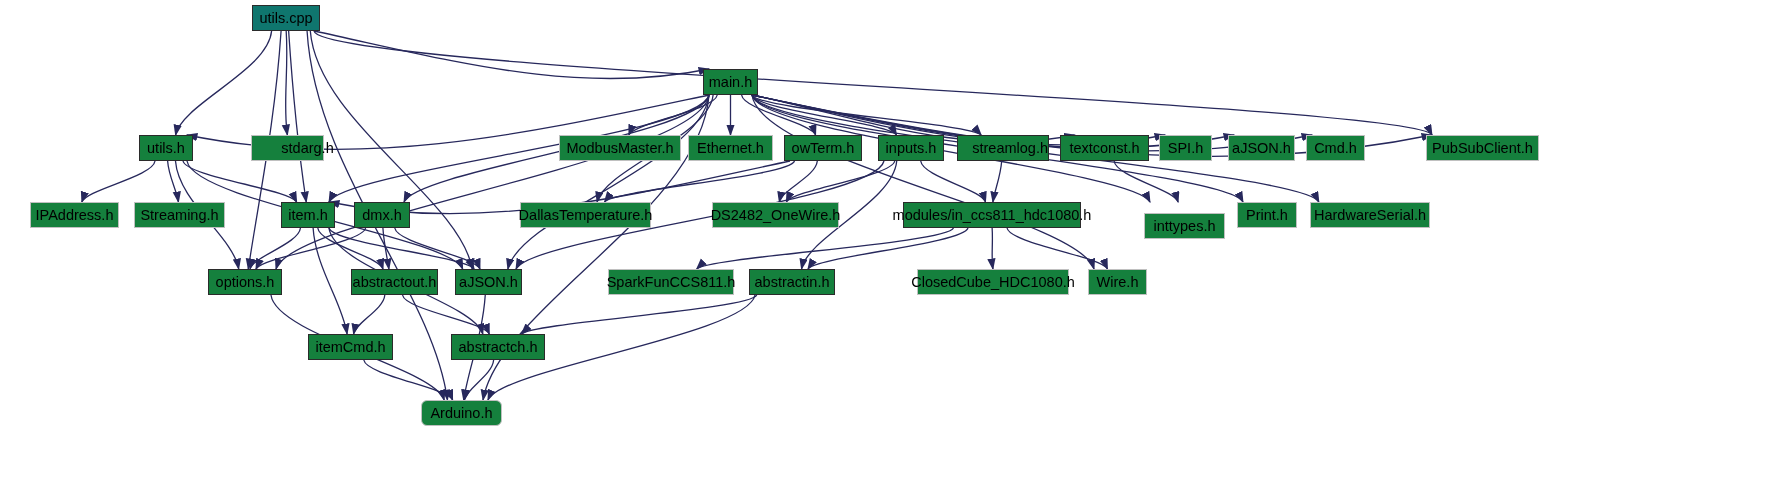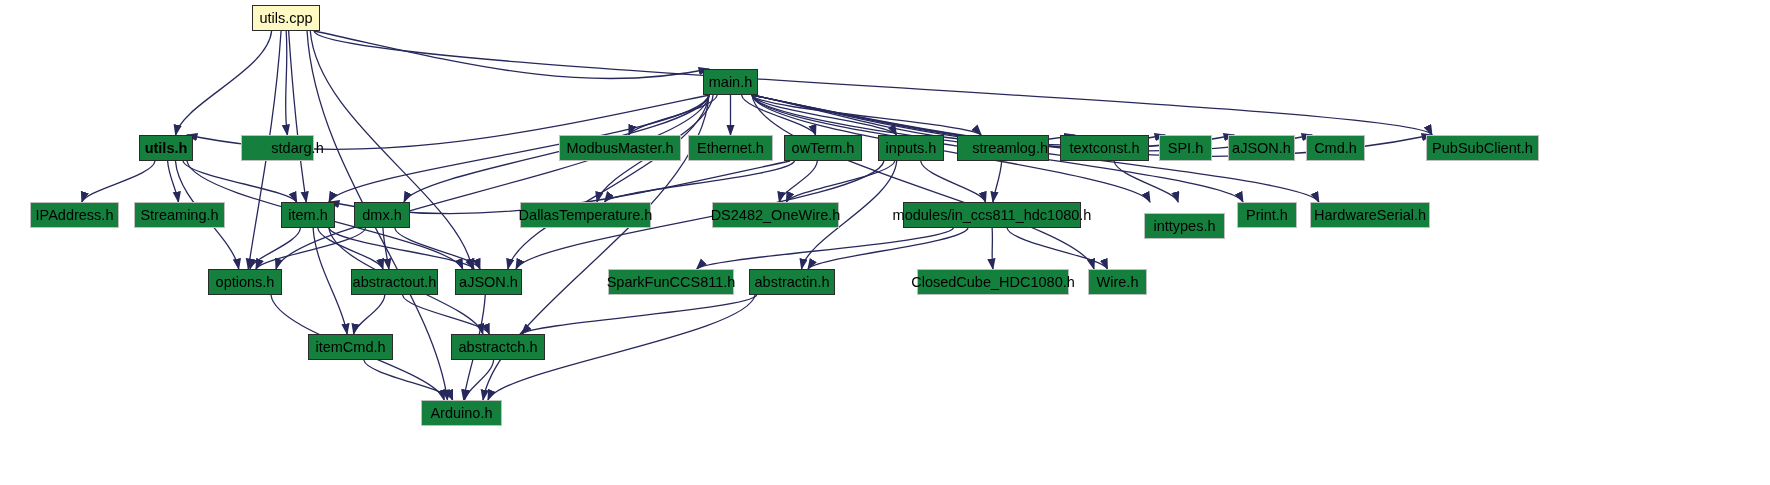--- a/index.html
+++ b/index.html
@@ -25,21 +25,21 @@
     color:#000000;
     white-space:nowrap;
     letter-spacing:0px;
     z-index:5;
   }
   .node.link{
     border:1.6px solid #2b2b2b;
   }
   .node.root{
     border:1.6px solid #2b2b2b;
-    background:#fef9c3;
+    background:#0f766e;
   }
   .node span{pointer-events:none;}
 </style>
 </head>
 <body>
 
 <div id="graph">
   <svg id="edges" viewBox="0 0 1770 485" xmlns="http://www.w3.org/2000/svg">
     <defs>
       <marker id="ah" markerWidth="9" markerHeight="9" refX="8" refY="3.2" orient="auto" markerUnits="strokeWidth">
@@ -112,24 +112,24 @@
         <path d="M270.98,295 C276.04354865682166,334.9 435.06561241772107,368.5 444.18,400" fill="none" stroke="#27285c" stroke-width="1.3" marker-end="url(#ah)"></path>
       </g>
   </svg>
   <div id="nodes">
       <div class="node root" style="left: 252px; top: 5px; width: 68px;">
         <span>utils.cpp</span>
       </div>
       <div class="node link" style="left: 703px; top: 69px; width: 55px;">
         <span>main.h</span>
       </div>
-      <div class="node link" style="left: 139px; top: 135px; width: 54px; font-weight: bold;">
+      <div class="node link" style="left: 139px; top: 135px; width: 54px;">
         <span>utils.h</span>
       </div>
-      <div class="node" style="left: 241px; top: 135px; width: 73px; padding-left: 40px;">
+      <div class="node" style="left: 251px; top: 135px; width: 73px; padding-left: 40px;">
         <span>stdarg.h</span>
       </div>
       <div class="node" style="left: 559px; top: 135px; width: 122px;">
         <span>ModbusMaster.h</span>
       </div>
       <div class="node" style="left: 688px; top: 135px; width: 85px;">
         <span>Ethernet.h</span>
       </div>
       <div class="node link" style="left: 784px; top: 135px; width: 78px;">
         <span>owTerm.h</span>
@@ -205,17 +205,17 @@
       </div>
       <div class="node" style="left: 1088px; top: 269px; width: 59px;">
         <span>Wire.h</span>
       </div>
       <div class="node link" style="left: 308px; top: 334px; width: 85px;">
         <span>itemCmd.h</span>
       </div>
       <div class="node link" style="left: 451px; top: 334px; width: 94px;">
         <span>abstractch.h</span>
       </div>
-      <div class="node" style="left: 421px; top: 400px; width: 81px;">
+      <div class="node" style="left: 421px; top: 400px; width: 81px; border-radius: 6px;">
         <span>Arduino.h</span>
       </div>
     </div>
 </div>
 
 </body></html>

